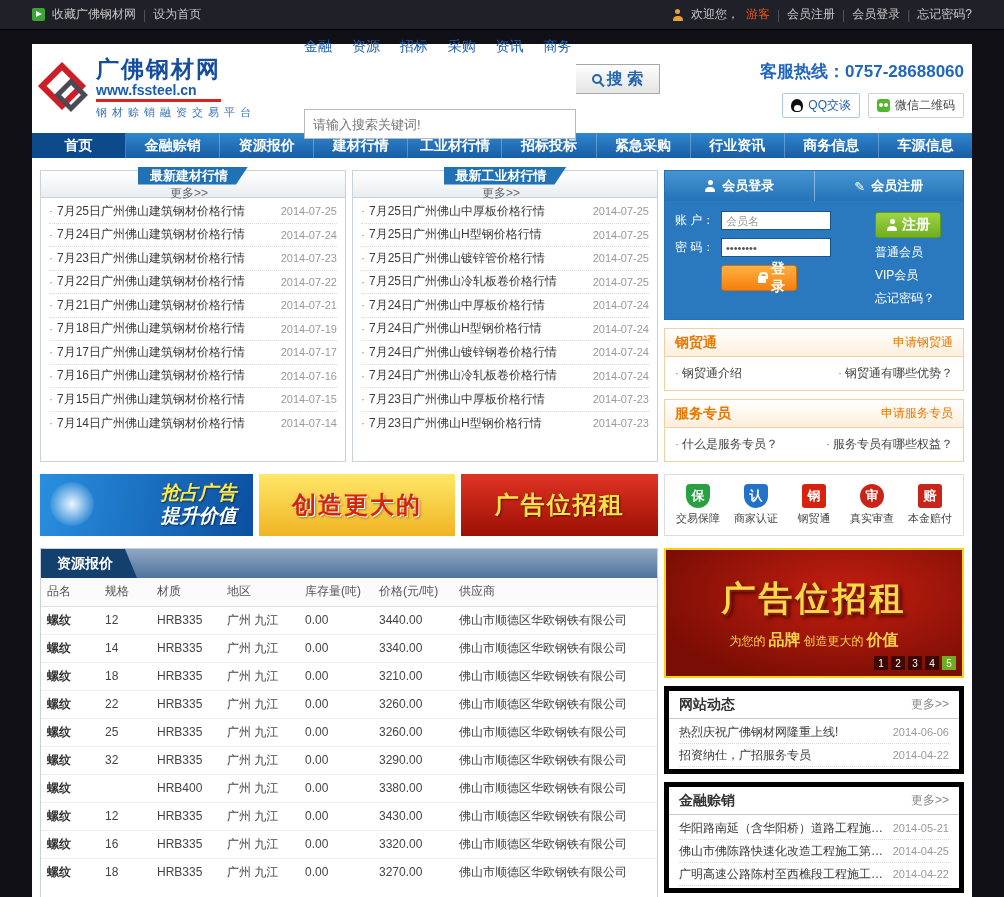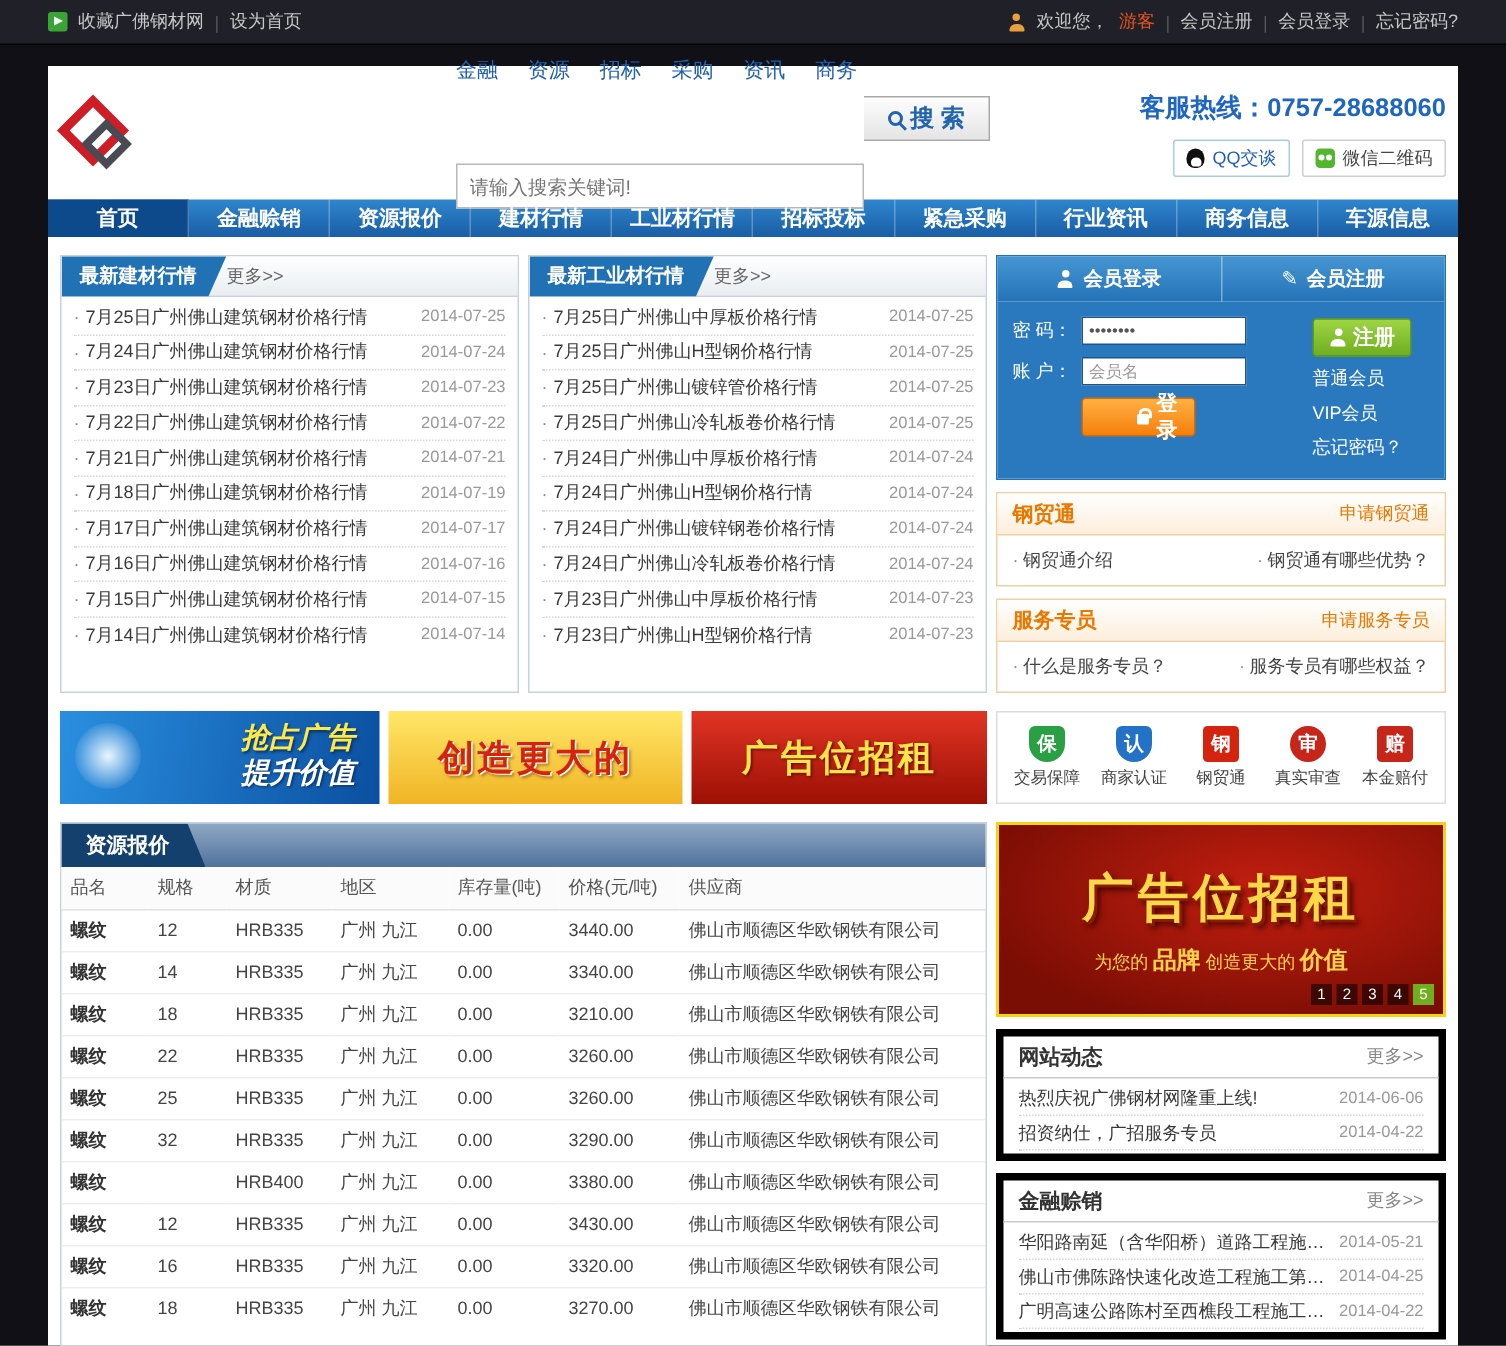--- a/index.html
+++ b/index.html
@@ -58,21 +58,21 @@
 .nav-item:last-child{border-right:none;}
 .nav-item.active{background:#0d4a8c;}
 
 
 .main{padding:8px;}
 .row{display:flex;gap:6px;margin-top:4px;}
 .row + .row{margin-top:12px;}
 
 
 .newsbox{width:306px;border:1px solid #c8d2dc;background:#fff;}
-.box-header{height:27px;background:linear-gradient(#ffffff,#e9edf1);border-bottom:1px solid #c8d2dc;display:flex;align-items:center;justify-content:flex-start;}
+.box-header{height:27px;background:linear-gradient(#ffffff,#e9edf1);border-bottom:1px solid #c8d2dc;display:flex;align-items:center;justify-content:center;flex-direction:column;}
 .box-tab{background:#2171b5;color:#fff;font-size:13px;font-weight:bold;height:27px;display:flex;align-items:center;padding:0 20px 0 12px;clip-path:polygon(0 0,100% 0,calc(100% - 12px) 100%,0 100%);}
 .box-more{font-size:12px;color:#666;padding-right:8px;}
 .news-list{padding:2px 8px;}
 .news-item{display:flex;align-items:center;height:23.5px;border-bottom:1px dotted #d8d8d8;font-size:12px;overflow:hidden;}
 .news-list .news-item:last-child{border-bottom:none;}
 .bullet{color:#888;margin-right:4px;flex:none;}
 .news-title{color:#3a3a3a;flex:1;white-space:nowrap;overflow:hidden;text-overflow:ellipsis;}
 .news-date{color:#999;font-size:11px;margin-left:4px;flex:none;}
 
 
@@ -177,20 +177,27 @@
       <a class="tb-link" data-interactable="true">忘记密码?</a>
     </div>
   </div>
 </div>
 
 <div class="container">
 
   <div class="header" data-interactable="false">
     <div class="logo" data-interactable="true">
       <span class="logo-icon" data-interactable="false"></span>
+      <div class="logo-text">
+        <div class="logo-mid">
+          <div class="site-name" data-interactable="false">广佛钢材网</div>
+          <div class="site-url" data-interactable="false">www.fssteel.cn</div>
+        </div>
+        <div class="slogan" data-interactable="false">钢材赊销融资交易平台</div>
+      </div>
     </div>
     <div class="header-center">
       <div class="quick-links" data-interactable="false">
         <a data-interactable="true">金融</a>
         <a data-interactable="true">资源</a>
         <a data-interactable="true">招标</a>
         <a data-interactable="true">采购</a>
         <a data-interactable="true">资讯</a>
         <a data-interactable="true">商务</a>
       </div>
@@ -379,26 +386,26 @@
               <span data-interactable="false">会员登录</span>
             </div>
             <div class="login-tab" data-interactable="true">
               <span class="pencil-icon" data-interactable="false"></span>
               <span data-interactable="false">会员注册</span>
             </div>
           </div>
           <div class="login-body">
             <div class="login-form">
               <div class="form-row">
+                <span class="form-label" data-interactable="false">账 户：</span>
+                <input class="form-input" data-interactable="true" placeholder="会员名" style="">
+              </div>
+              <div class="form-row">
                 <span class="form-label" data-interactable="false">密 码：</span>
                 <input class="form-input" type="password" data-interactable="true" value="********" style="">
-              </div>
-              <div class="form-row">
-                <span class="form-label" data-interactable="false">账 户：</span>
-                <input class="form-input" data-interactable="true" placeholder="会员名" style="">
               </div>
               <div class="login-btn" data-interactable="true">
                 <span class="lock-icon" data-interactable="false"></span>
                 <span data-interactable="false">登录</span>
               </div>
             </div>
             <div class="login-side">
               <div class="register-btn" data-interactable="true">
                 <span class="wperson" data-interactable="false"></span>
                 <span data-interactable="false">注册</span>

